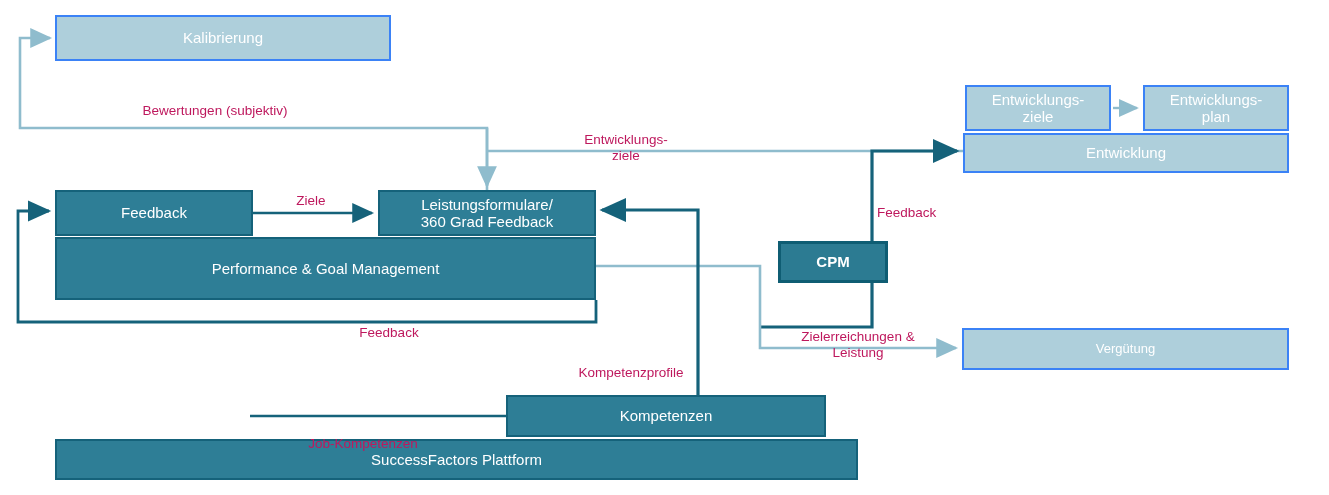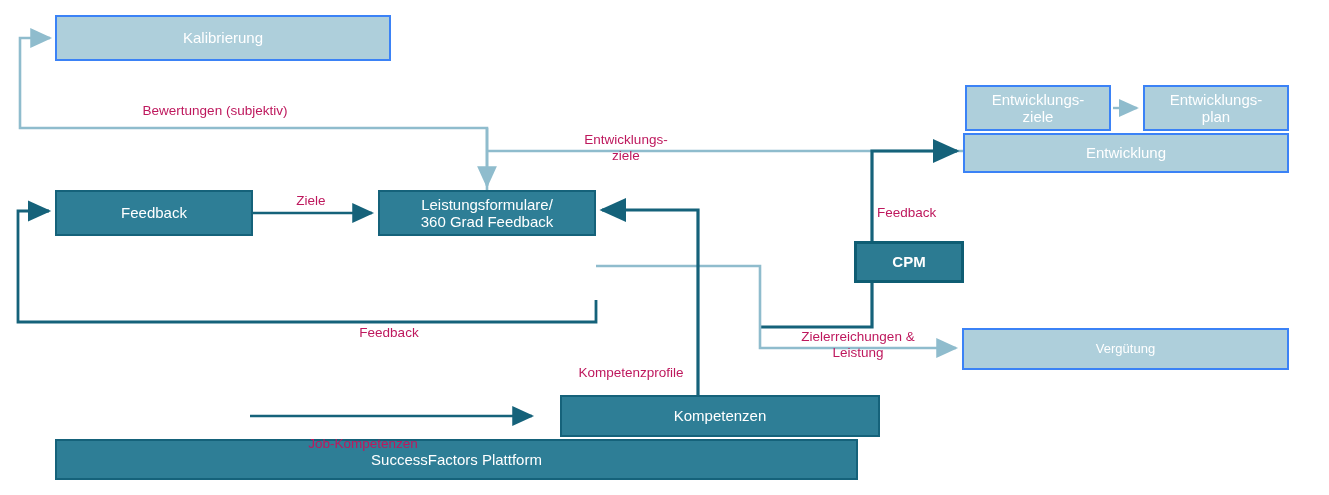--- a/index.html
+++ b/index.html
@@ -84,27 +84,28 @@
   <div class="node light" style="left:1143px;top:85px;width:146px;height:46px;font-size:15px;white-space:pre-line;">Entwicklungs-
 plan</div>
 
   <div class="node light" style="left:963px;top:133px;width:326px;height:40px;font-size:15px;">Entwicklung</div>
 
   <div class="node dark" style="left:55px;top:190px;width:198px;height:46px;font-size:15px;">Feedback</div>
 
   <div class="node dark" style="left:378px;top:190px;width:218px;height:46px;font-size:15px;white-space:pre-line;">Leistungsformulare/
 360 Grad Feedback</div>
 
+  <div class="node dark" style="left:55px;top:237px;width:541px;height:63px;font-size:15px;">Performance &amp; Goal Management</div>
 
-  <div class="node darker" style="left:854px;top:241px;width:110px;height:42px;font-size:15px;">CPM</div>
+  <div class="node darker" style="left:778px;top:241px;width:110px;height:42px;font-size:15px;">CPM</div>
 
   <div class="node light" style="left:962px;top:328px;width:327px;height:42px;font-size:13px;">Vergütung</div>
 
 
-  <div class="node dark" style="left:560px;top:395px;width:320px;height:42px;font-size:15px;">Kompetenzen</div>
+  <div class="node dark" style="left:506px;top:395px;width:320px;height:42px;font-size:15px;">Kompetenzen</div>
 
   <div class="node dark" style="left:55px;top:439px;width:803px;height:41px;font-size:15px;">SuccessFactors Plattform</div>
 
   <div class="label" style="left:118px;top:103px;width:194px;font-size:13.5px;">Bewertungen (subjektiv)</div>
 
   <div class="label" style="left:578px;top:132px;width:96px;font-size:13.5px;text-align:center;">Entwicklungs-
 ziele</div>
 
   <div class="label" style="left:288px;top:193px;width:46px;font-size:13.5px;">Ziele</div>
 

